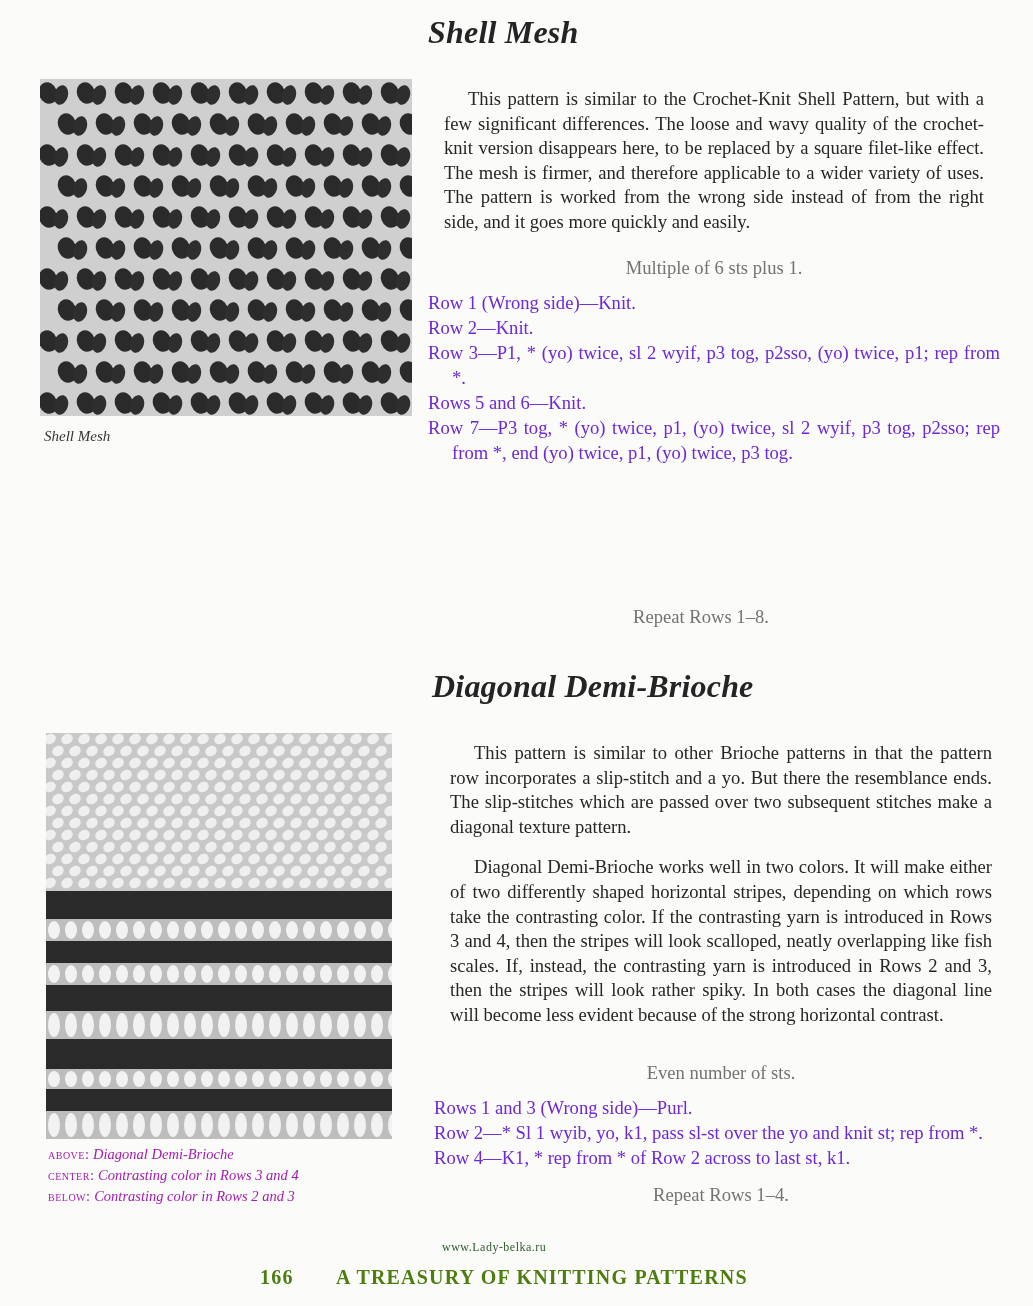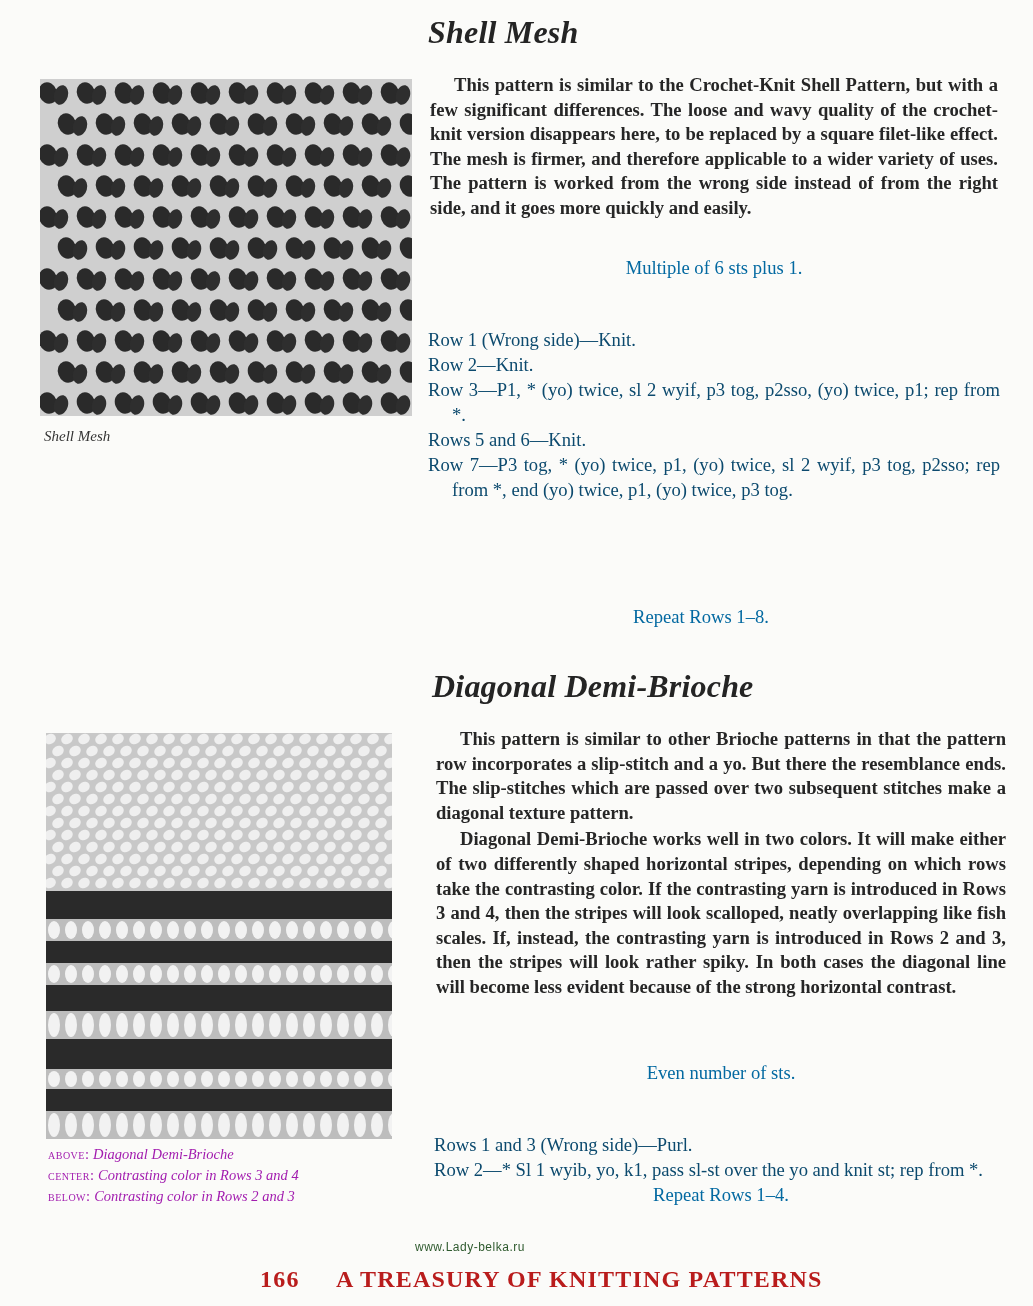--- a/index.html
+++ b/index.html
@@ -10,35 +10,35 @@
   }
   .abs { position:absolute; }
   .title {
     font-style:italic; font-weight:bold; font-size:32px; color:#242424;
     letter-spacing:0.2px;
   }
   .body-text {
     font-size:18.6px; line-height:24.6px; color:#262626;
     text-align:justify;
   }
-  .body-text p { margin:2px; text-indent:24px;font-weight:bold; }
-  .center-line { text-align:center; font-size:18.6px; color:#0369a1; }
-  .rows { font-size:18.6px; line-height:25px; color:#0c4a6e;margin-top:37px; }
+  .body-text p { margin:16px; text-indent:24px; }
+  .center-line { text-align:center; font-size:18.6px; color:#737373; }
+  .rows { font-size:18.6px; line-height:25px; color:#6d28d9; }
   .rows .row { padding-left:24px; text-indent:-24px; text-align:justify; }
   .caption { font-style:italic; font-size:15px; color:#333; }
   .cap-line { font-size:14.5px; line-height:21px; color:#a21caf; white-space:nowrap; }
   .cap-line .sc { font-variant:small-caps; font-style:normal; letter-spacing:0.5px; }
   .cap-line .it { font-style:italic; }
   .photo { position:absolute; overflow:hidden; }
   .photo svg { display:block; }
   .watermark {
     font-family:"Liberation Sans","DejaVu Sans",sans-serif;
     font-size:12px; color:#2e5a2e; letter-spacing:0.5px;
   }
-  .footer { font-weight:bold; font-size:24px; color:#b91c1c; letter-spacing:1.2px; }
+  .footer { font-weight:bold; font-size:20px; color:#4d7c0f; letter-spacing:1.2px; }
 </style>
 </head>
 <body>
 
 <div class="abs title" style="left:428px; top:14px;">Shell Mesh</div>
 
 <div class="photo" style="left:40px; top:79px; width:372px; height:337px; background:#2b2b2b;">
   <svg id="mesh-svg" width="372" height="337">
       <rect x="0" y="0" width="372" height="337" fill="#cfcfcf"></rect>
       <ellipse cx="8" cy="14" rx="9" ry="11" fill="#2a2a2a" transform="rotate(-20 8 14)"></ellipse>
@@ -730,19 +730,20 @@
 <div class="abs body-text" style="left:434px; top:725px; width:574px;">
   <p>This pattern is similar to other Brioche patterns in that the pattern row incorporates a slip-stitch and a yo. But there the resemblance ends. The slip-stitches which are passed over two subsequent stitches make a diagonal texture pattern.</p>
   <p>Diagonal Demi-Brioche works well in two colors. It will make either of two differently shaped horizontal stripes, depending on which rows take the contrasting color. If the contrasting yarn is introduced in Rows 3 and 4, then the stripes will look scalloped, neatly overlapping like fish scales. If, instead, the contrasting yarn is introduced in Rows 2 and 3, then the stripes will look rather spiky. In both cases the diagonal line will become less evident because of the strong horizontal contrast.</p>
 </div>
 
 <div class="abs center-line" style="left:434px; top:1062px; width:574px;">Even number of sts.</div>
 
 <div class="abs rows" style="left:434px; top:1095px; width:574px;">
   <div class="row">Rows 1 and 3 (Wrong side)—Purl.</div>
   <div class="row">Row 2—* Sl 1 wyib, yo, k1, pass sl-st over the yo and knit st; rep from *.</div>
+  <div class="row">Row 4—K1, * rep from * of Row 2 across to last st, k1.</div>
 </div>
 
 <div class="abs center-line" style="left:434px; top:1184px; width:574px;">Repeat Rows 1–4.</div>
 
-<div class="abs watermark" style="left:415px; top:1240px;">www.Lady-belka.ru</div>
+<div class="abs watermark" style="left:442px; top:1240px;font-family:Liberation Serif, serif;">www.Lady-belka.ru</div>
 <div class="abs footer" style="left:260px; top:1266px;">166</div>
 <div class="abs footer" style="left:336px; top:1266px;">A TREASURY OF KNITTING PATTERNS</div>
 
 </body></html>

